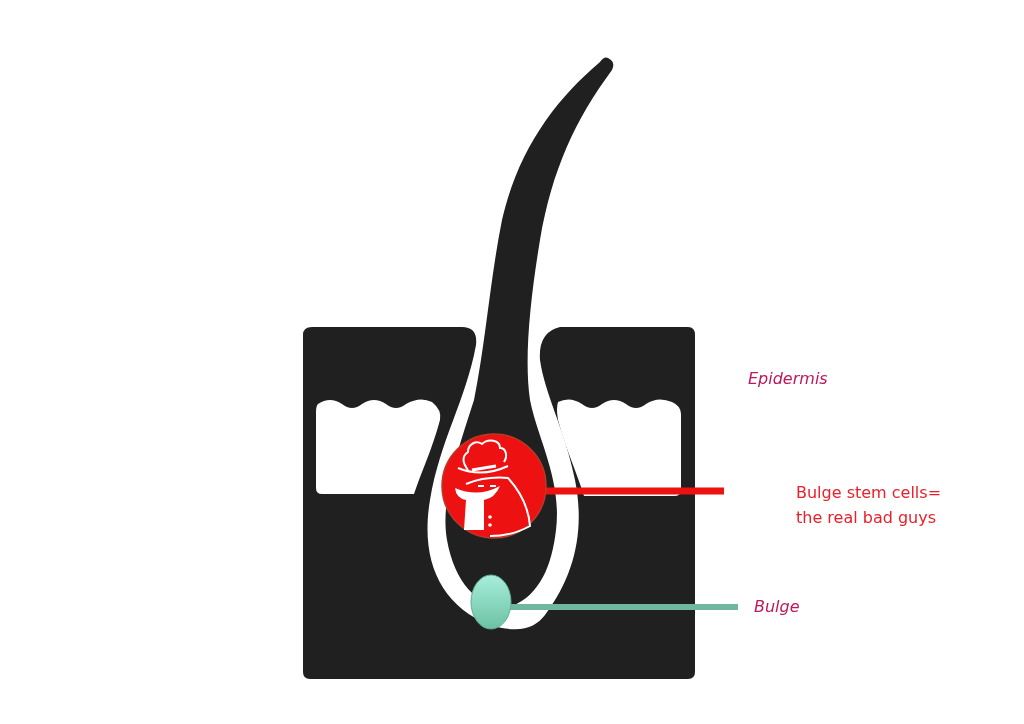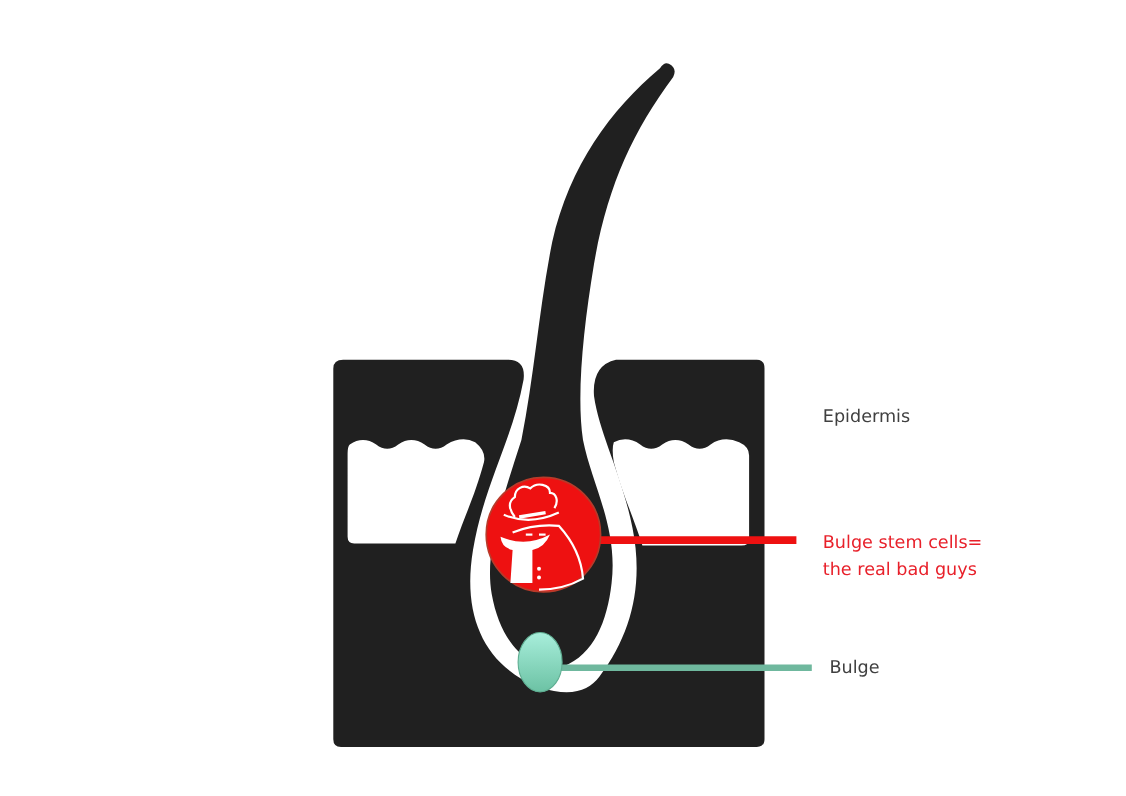--- a/index.html
+++ b/index.html
@@ -1,20 +1,20 @@
 <!DOCTYPE html>
 <html><head>
 <meta charset="utf-8">
 <style>
   html, body { margin: 0; padding: 0; background: #ffffff; }
   body { width: 1024px; height: 724px; position: relative; overflow: hidden; }
   #diagram { position: absolute; left: 0; top: 0; width: 1024px; height: 724px; }
   .label { position: absolute; font-family: "DejaVu Sans", sans-serif; font-size: 16px; line-height: 24px; white-space: nowrap; }
-  .label-black { color: #404040; }
-  .label-red { color: #e8202a; }
+  .label-black { color: #be185d; font-style: italic; }
+  .label-red { color: #e8202a; margin-left: 48px; }
 </style>
 </head>
 <body>
 
 <svg id="diagram" viewBox="0 0 1024 724" xmlns="http://www.w3.org/2000/svg">
   <defs>
     <linearGradient id="bulbGrad" x1="0" y1="0" x2="0" y2="1">
       <stop offset="0" stop-color="#a8eedb"></stop>
       <stop offset="1" stop-color="#6cc2a4"></stop>
     </linearGradient>

